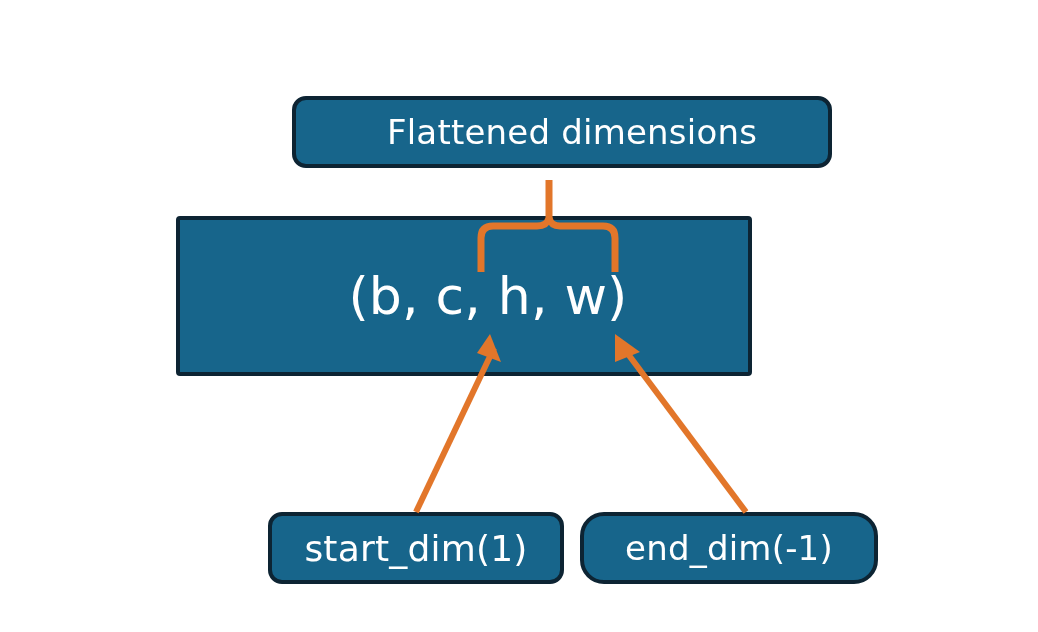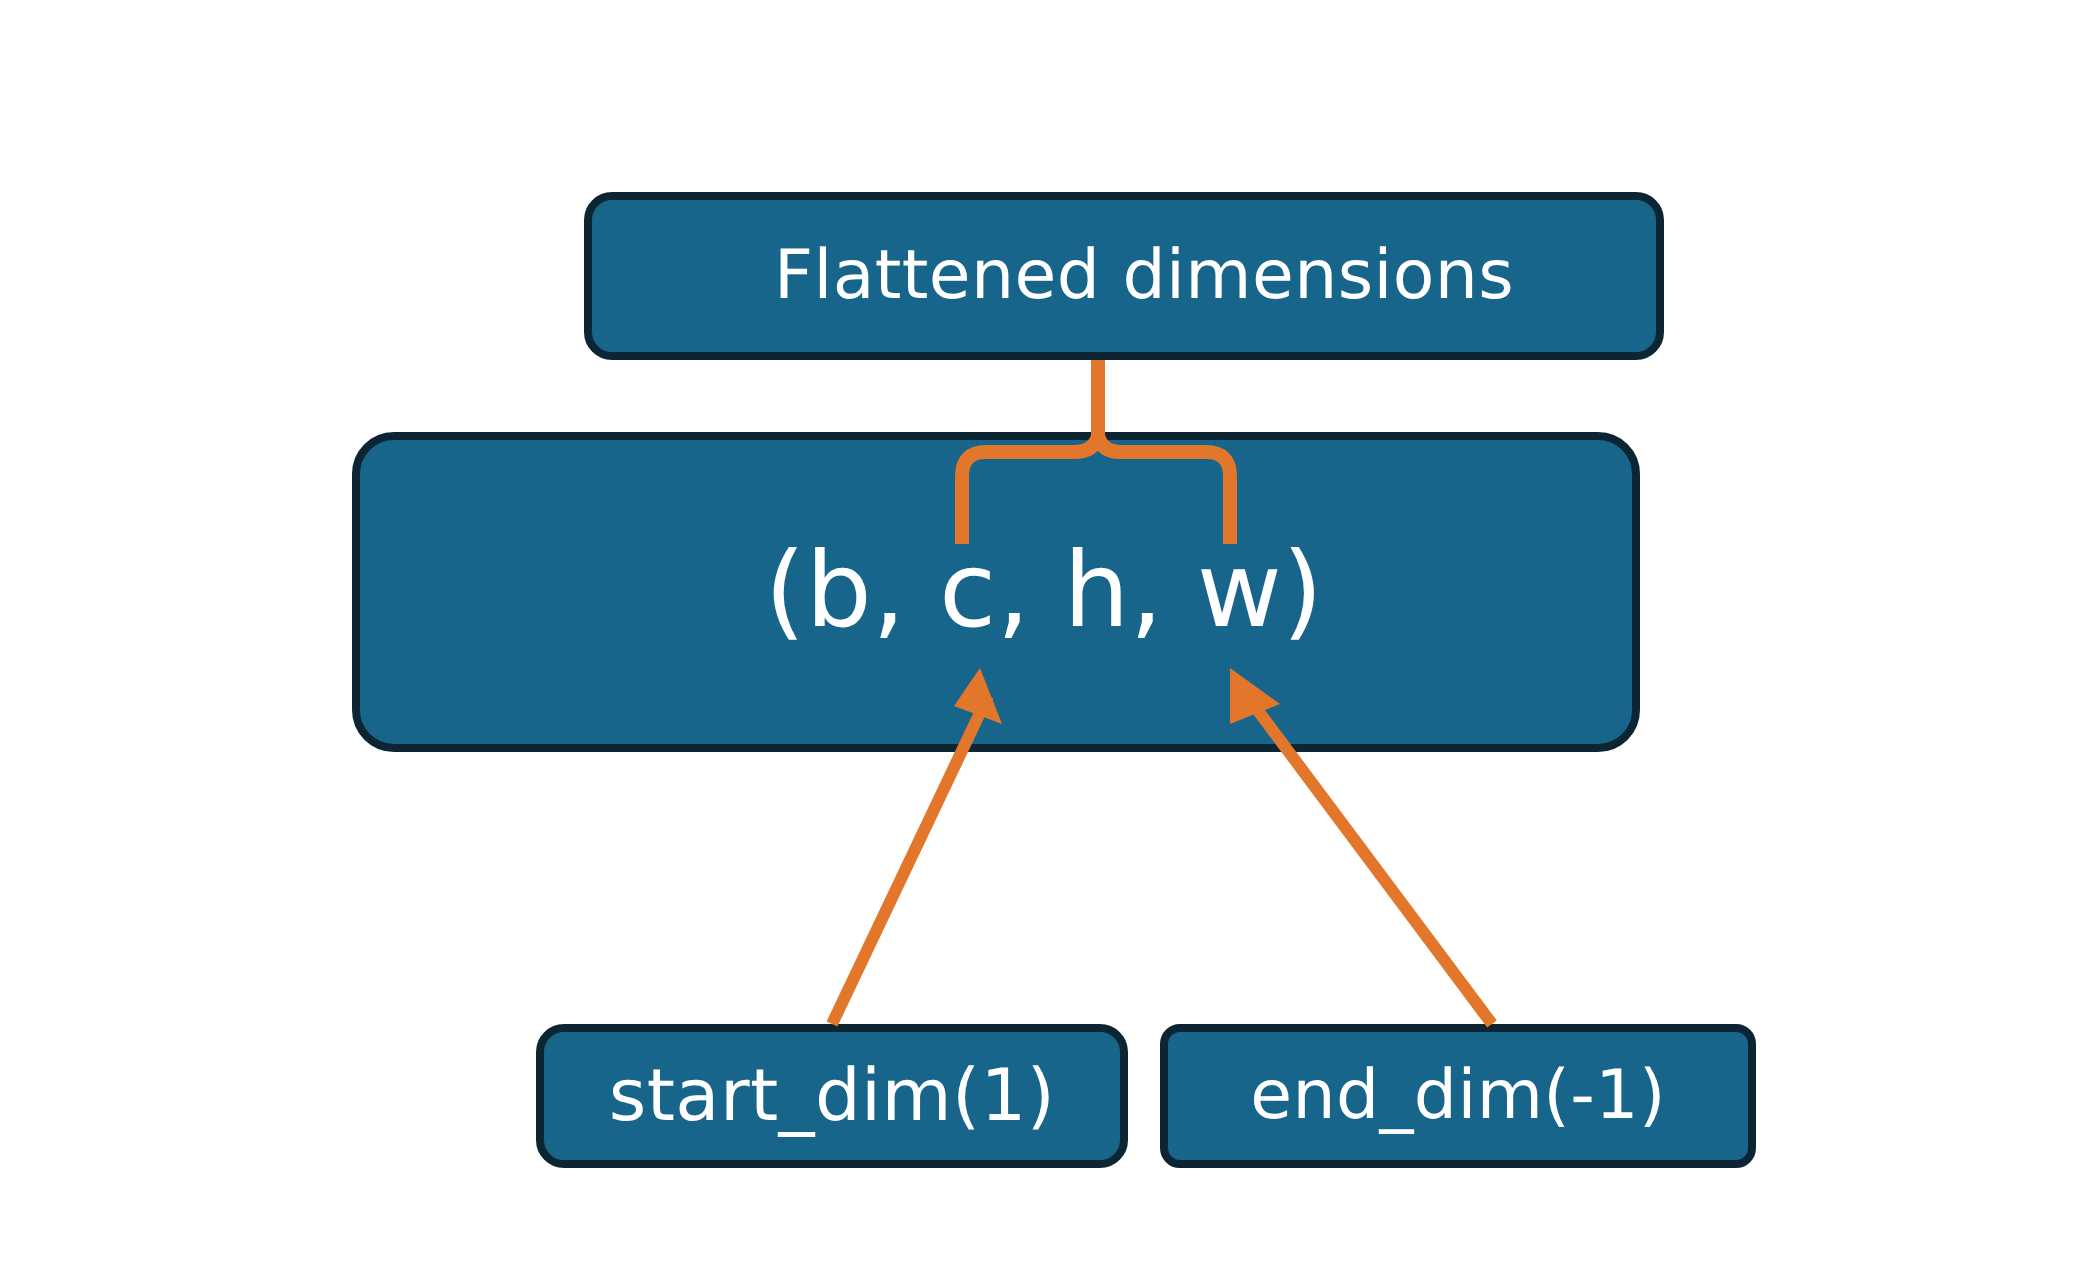--- a/index.html
+++ b/index.html
@@ -30,32 +30,32 @@
     font-weight: 400;
     letter-spacing: 0.2px;
     white-space: nowrap;
     user-select: none;
   }
 
   #node-flattened {
     left: 292px;
     top: 96px;
     width: 540px;
-    height: 84px;
+    height: 72px;
     border-radius: 14px;
     font-size: 34px;
     padding-left: 20px;
   }
 
   #node-tuple {
     left: 176px;
     top: 216px;
-    width: 644px;
+    width: 576px;
     height: 160px;
-    border-radius: 21px;
+    border-radius: 4px;
   }
   #node-tuple .tuple-text {
     position: absolute;
     left: 0;
     right: 0;
     top: 50%;
     transform: translateY(-50%);
     text-align: center;
     font-size: 52px;
     line-height: 1;
@@ -70,21 +70,21 @@
     height: 72px;
     border-radius: 14px;
     font-size: 36px;
   }
 
   #node-end-dim {
     left: 580px;
     top: 512px;
     width: 298px;
     height: 72px;
-    border-radius: 10px;
+    border-radius: 24px;
     font-size: 34px;
   }
 
   
   #connectors {
     position: absolute;
     left: 0;
     top: 0;
     width: 1038px;
     height: 632px;

